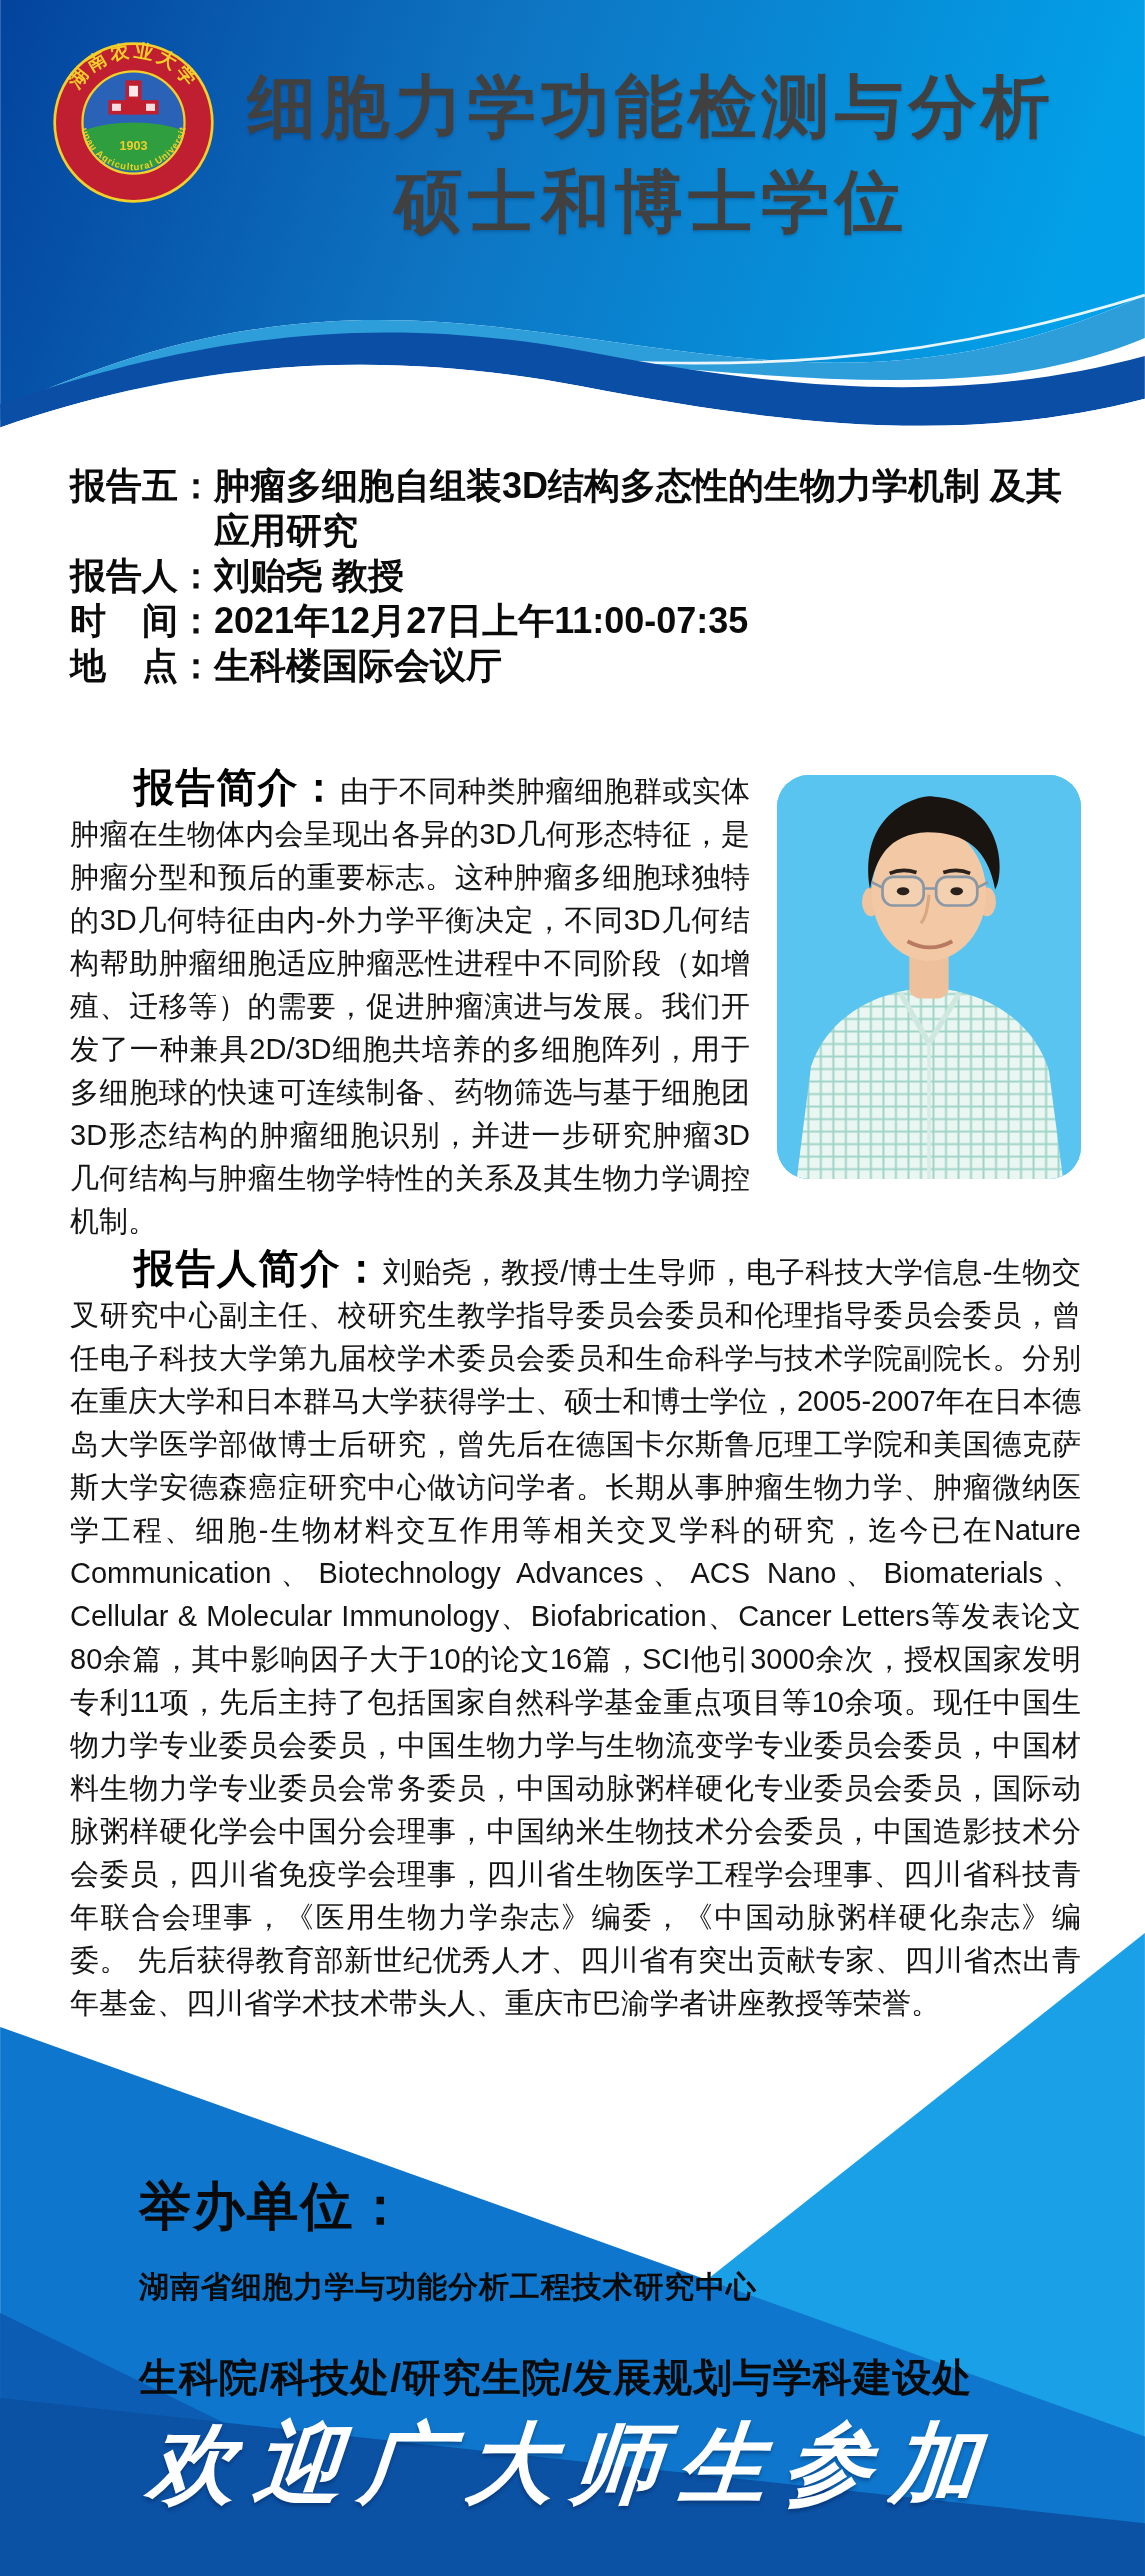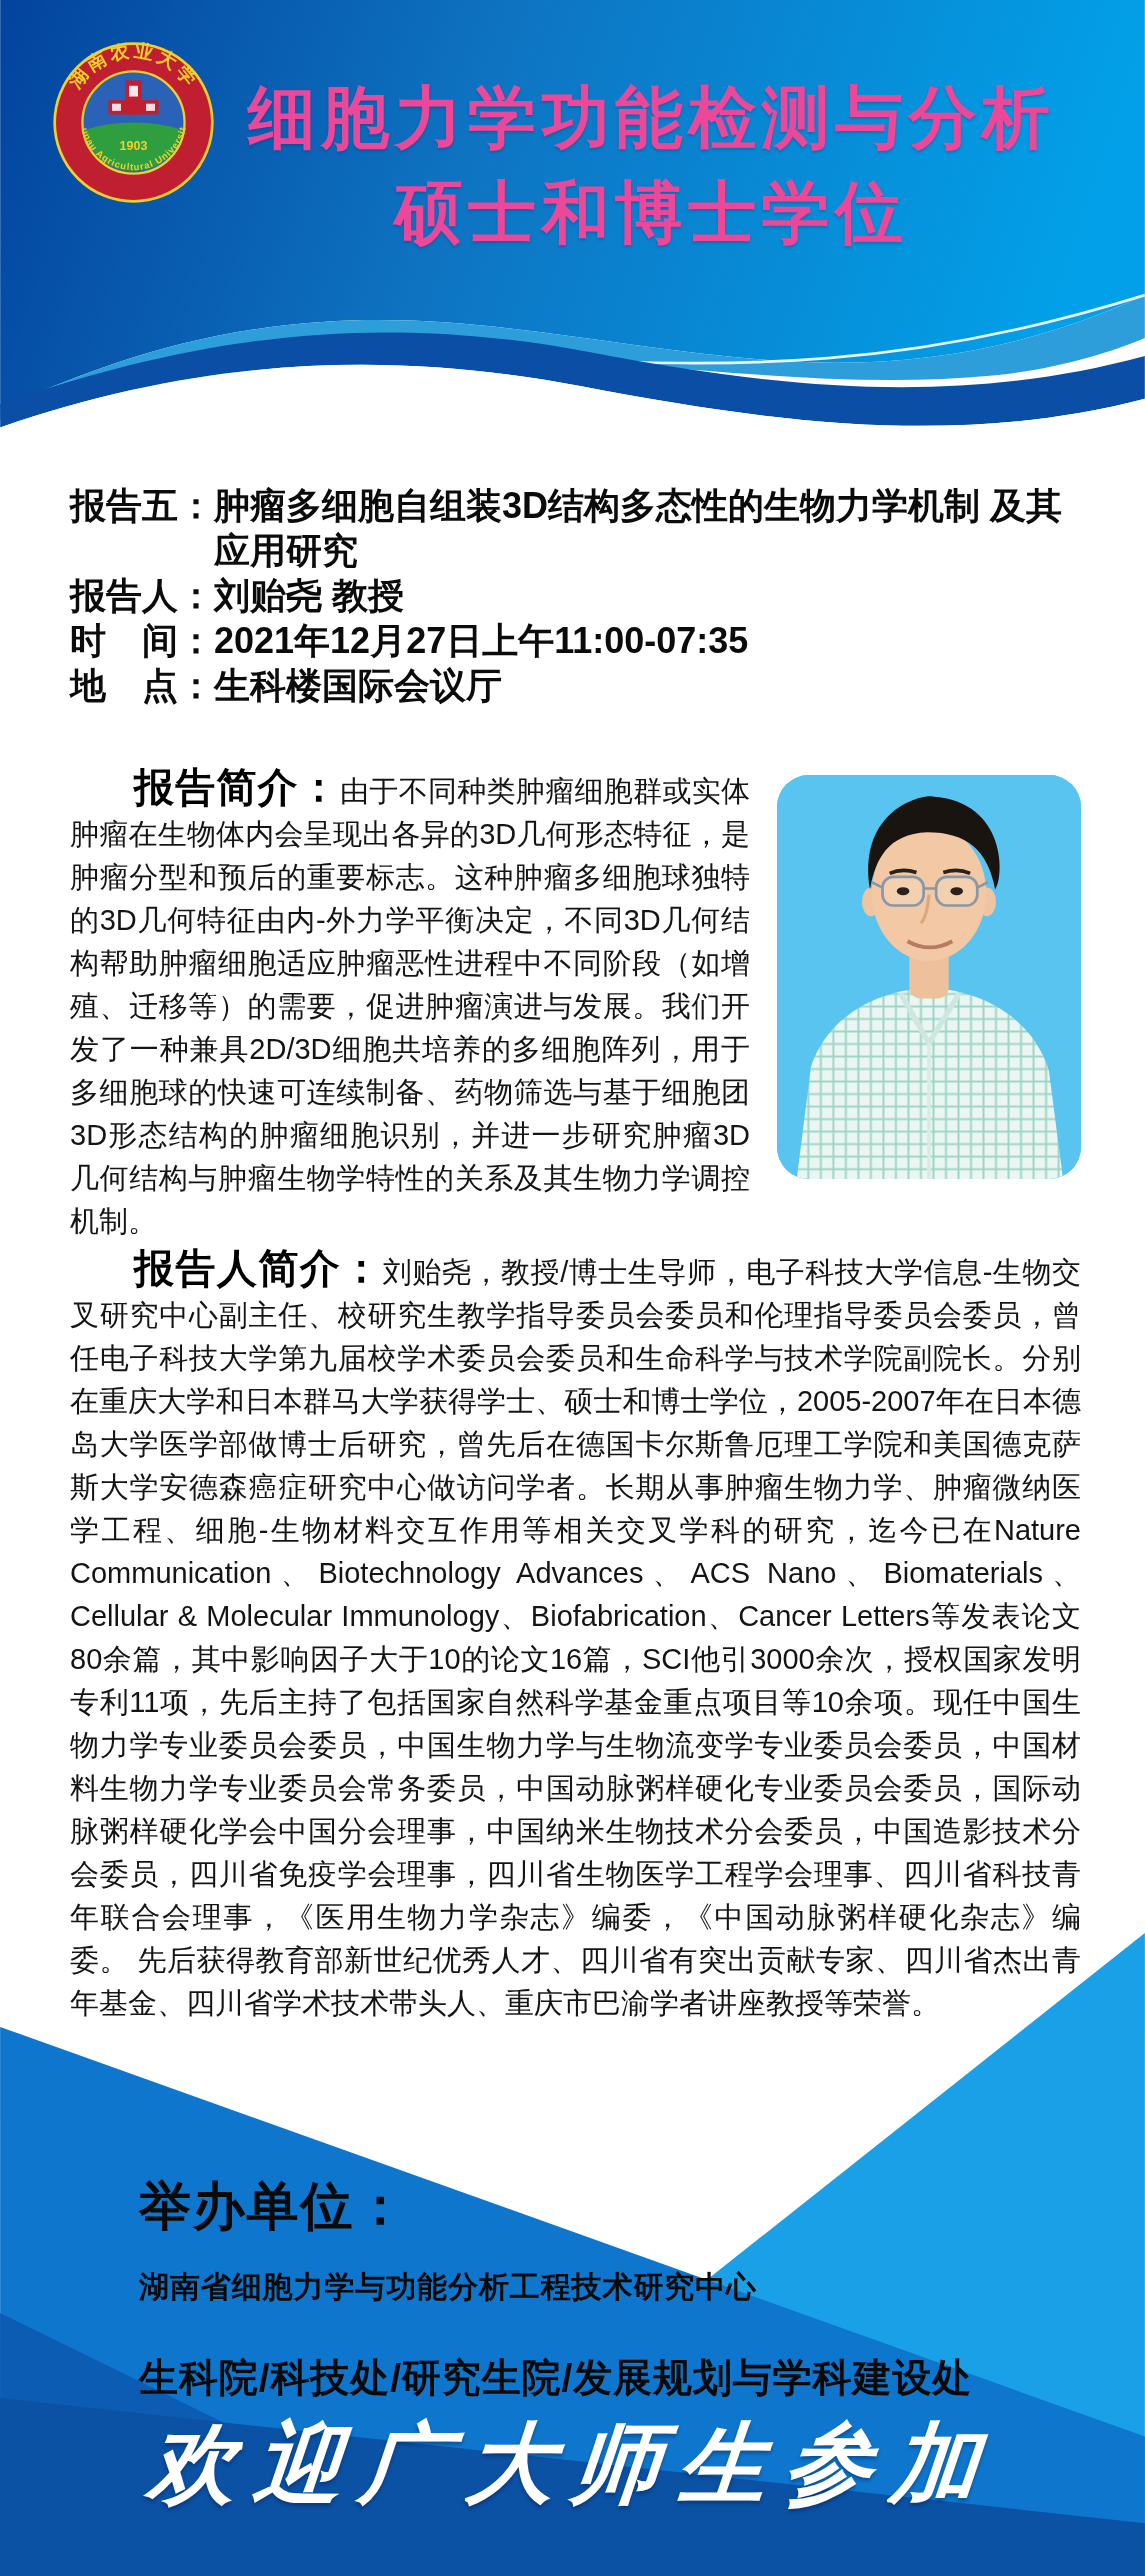--- a/index.html
+++ b/index.html
@@ -7,28 +7,28 @@
     width:1145px;height:2576px;position:relative;overflow:hidden;
     background:#ffffff;
     font-family:"Liberation Sans", sans-serif;
     -webkit-font-smoothing:antialiased;
   }
   
   .header{position:absolute;left:0;top:0;width:1145px;height:465px;}
   .header svg{display:block;}
   .logo-wrap{position:absolute;left:52px;top:41px;width:163px;height:163px;}
   .titles{
-    position:absolute;left:222px;top:70px;width:859px;text-align:center;
-    color:#ec4899;font-weight:700;
+    position:absolute;left:222px;top:59px;width:859px;text-align:center;
+    color:#404040;font-weight:700;
   }
   .title-line{font-size:68px;line-height:95px;letter-spacing:5.4px;
     text-shadow:0 1.8px 2.7px rgba(0,40,90,.25);white-space:nowrap;}
   
   .info{
-    position:absolute;left:70px;top:483px;width:1013px;
+    position:absolute;left:70px;top:463px;width:1013px;
     color:#0b0b0b;font-size:36px;font-weight:700;line-height:45px;
   }
   .irow{display:flex;}
   .ilbl{flex:0 0 auto;white-space:pre;}
   .ival{flex:1 1 auto;}
   
   .para{
     position:absolute;left:70px;width:1011px;color:#141414;
     font-size:29px;line-height:43px;text-align:justify;margin:0;
   }

